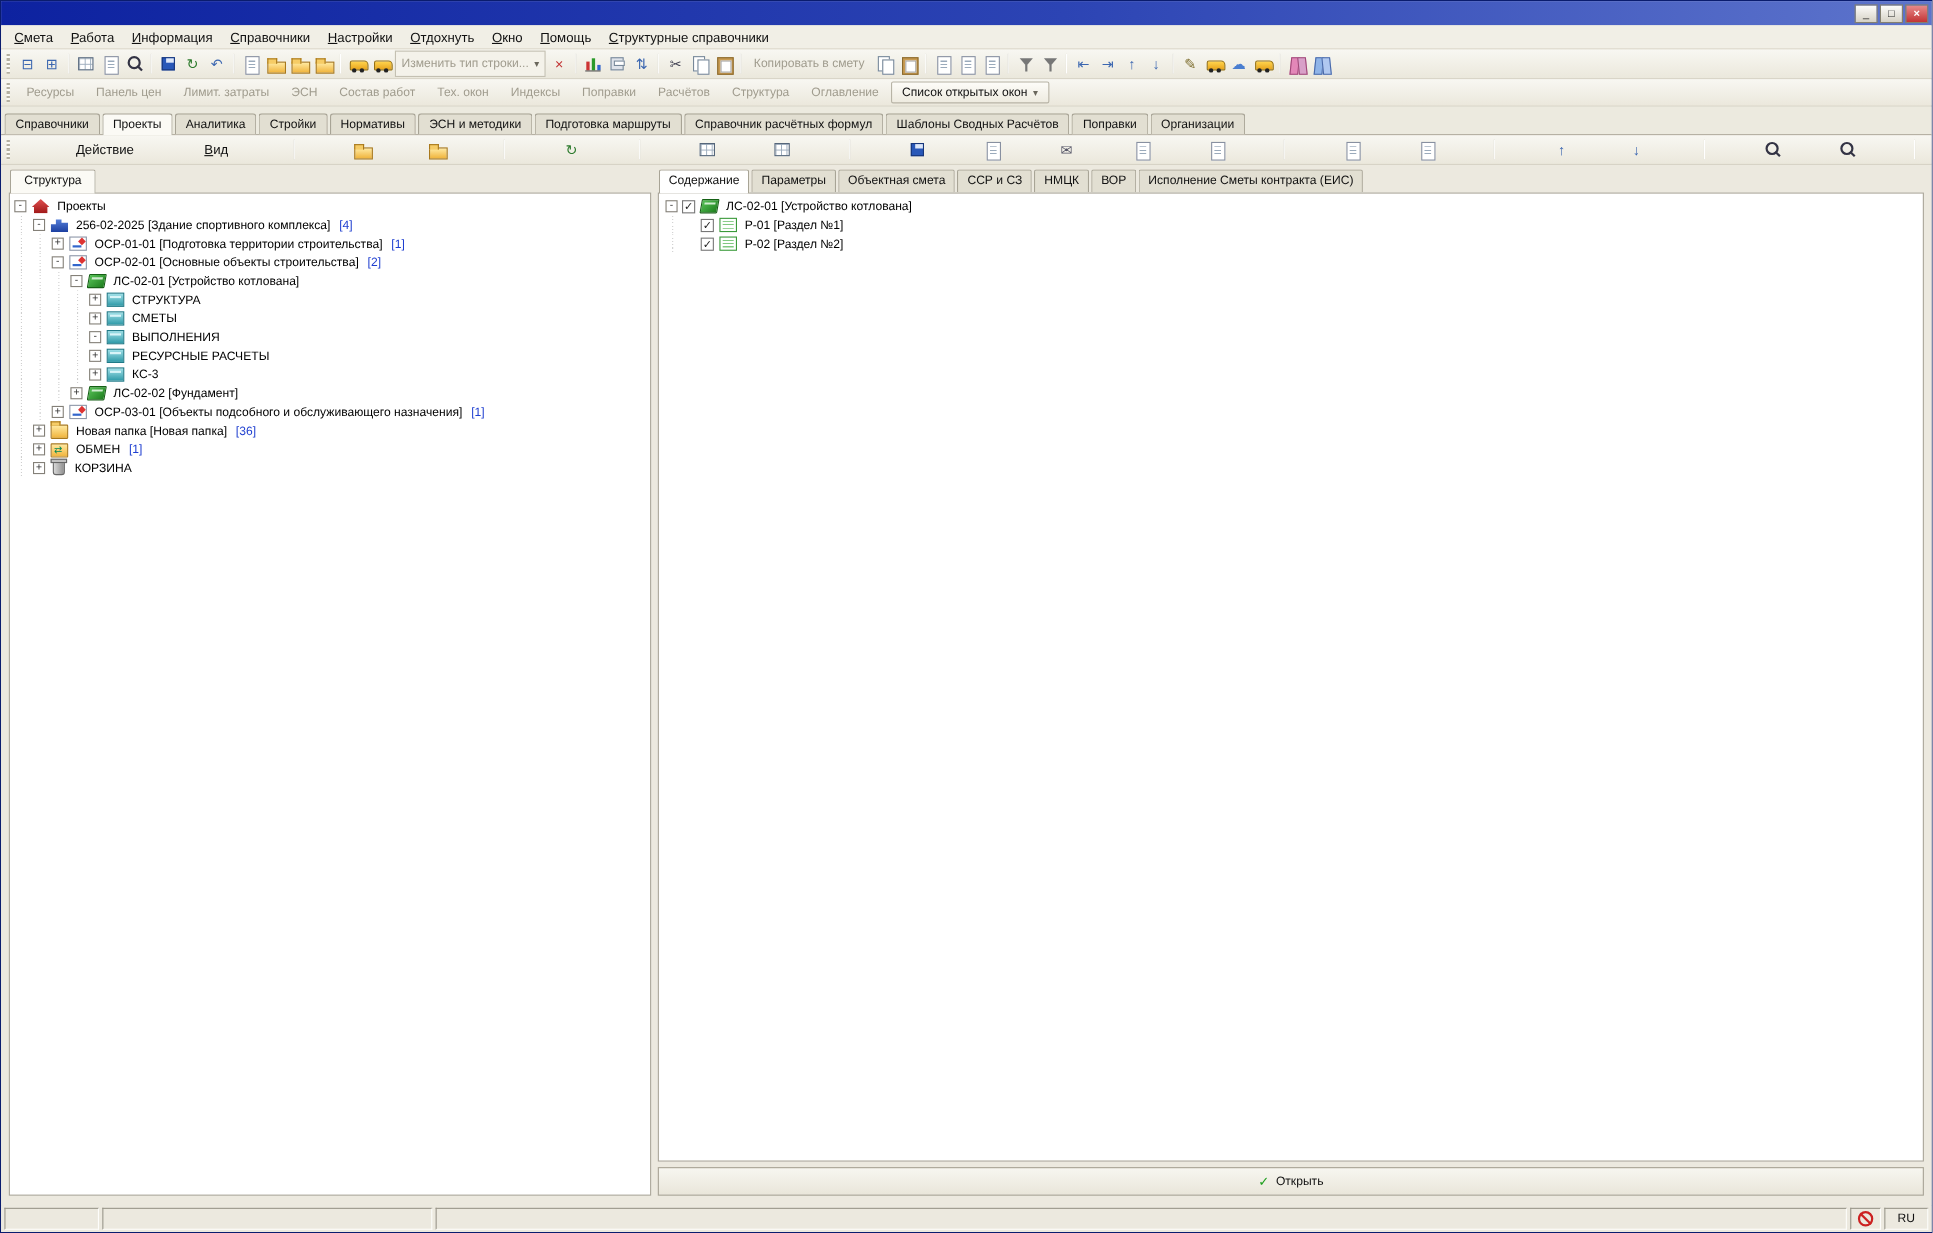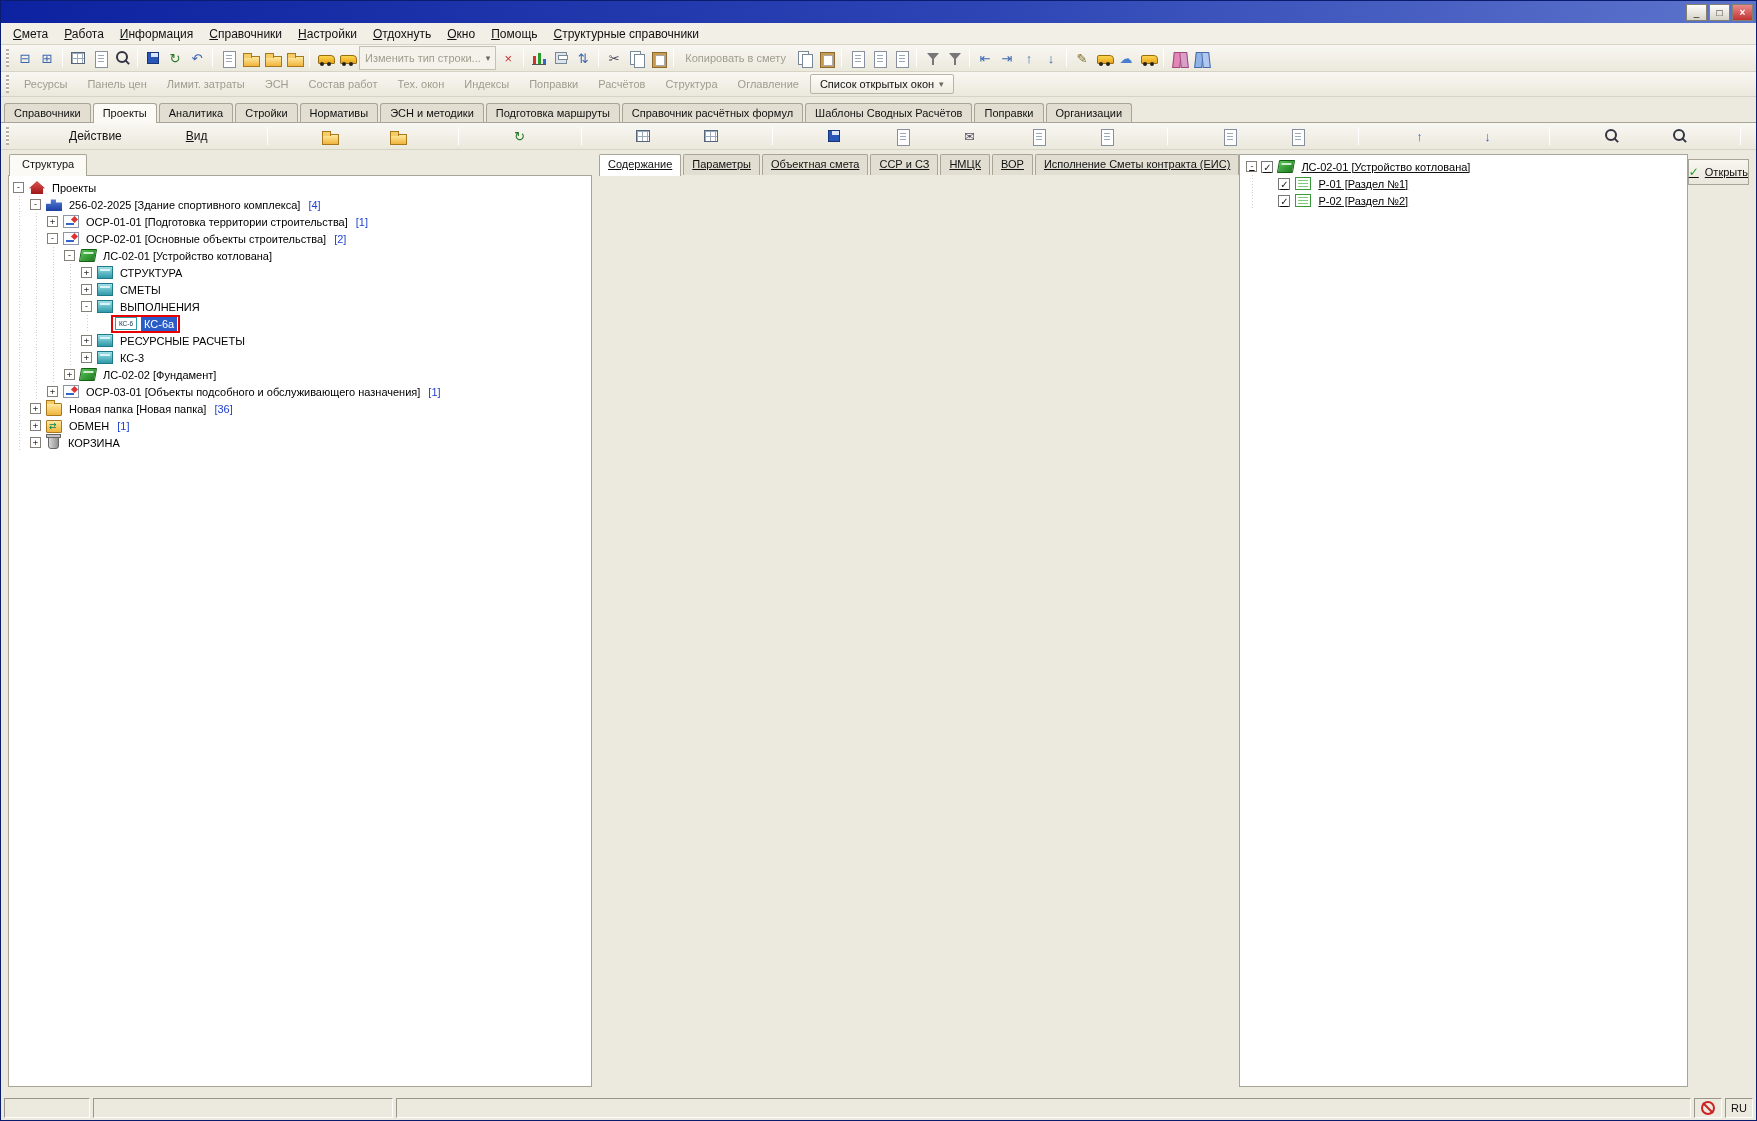--- a/index.html
+++ b/index.html
@@ -102,37 +102,37 @@
   .k-calc::before{content:"";position:absolute;inset:3px;background:#dfe3ea;border:1px solid #778899;}
   .k-calc::after{content:"";position:absolute;left:6px;top:6px;width:8px;height:3px;background:#fff;border:1px solid #778899;}
   .k-funnel::before{content:"";position:absolute;left:4px;top:4px;border-left:6px solid transparent;border-right:6px solid transparent;border-top:7px solid #777;}
   .k-funnel::after{content:"";position:absolute;left:9px;top:10px;width:2px;height:6px;background:#777;}
   .k-books-pink::before{content:"";position:absolute;left:3px;top:3px;width:6px;height:14px;background:#e387b8;border:1px solid #a04878;transform:skewX(-6deg);}
   .k-books-pink::after{content:"";position:absolute;left:10px;top:3px;width:6px;height:14px;background:#d8a0c8;border:1px solid #a04878;transform:skewX(6deg);}
   .k-books-blue::before{content:"";position:absolute;left:3px;top:3px;width:6px;height:14px;background:#8fb4e8;border:1px solid #4868a8;transform:skewX(-6deg);}
   .k-books-blue::after{content:"";position:absolute;left:10px;top:3px;width:6px;height:14px;background:#b0c8f0;border:1px solid #4868a8;transform:skewX(6deg);}
 
   
-  .right-panel{flex:1;min-width:0;display:flex;min-height:0;text-decoration:underline;}
+  .right-panel{flex:1;min-width:0;display:flex;flex-direction:column;min-height:0;}
   .rtabs{height:21px;flex:none;display:flex;gap:2px;padding-left:1px;}
   .rtab{font-size:11px;padding:3px 8px;background:#e2dfd2;border:1px solid #a8a496;border-bottom:none;border-radius:2px 2px 0 0;cursor:pointer;white-space:nowrap;}
   .rtab.active{background:#fff;position:relative;z-index:3;margin-bottom:-1px;}
   .rbody{flex:1;min-height:0;display:flex;}
   .rtree-box{flex:1;background:#fff;border:1px solid #a8a496;overflow:hidden;padding:3px 0 0 4px;}
   .side-col{width:150px;flex:none;padding:7px 4px 0 6px;display:flex;flex-direction:column;gap:6px;align-items:flex-end;}
   .sbtn{font-size:11px;color:#111;cursor:pointer;white-space:nowrap;padding:1px 2px;}
   .open-bar{height:26px;flex:none;margin-top:5px;border:1px solid #a8a496;background:linear-gradient(#f7f6f0,#e9e6da);display:flex;align-items:center;justify-content:center;gap:6px;font-size:11px;cursor:pointer;}
   .chk-glyph{color:#1fa01f;font-weight:bold;font-size:12px;}
 
   
   .statusbar{height:24px;flex:none;display:flex;gap:3px;padding:2px 3px;background:#ece9df;align-items:stretch;}
   .seg{border:1px solid;border-color:#9a968a #fdfdfb #fdfdfb #9a968a;background:#ece9df;}
   .s1{width:86px;} .s2{width:300px;} .s3{flex:1;}
   .s4{width:28px;display:flex;align-items:center;justify-content:center;}
-  .s5{width:28px;display:flex;align-items:center;justify-content:center;font-size:11px;cursor:pointer;}
+  .s5{width:40px;display:flex;align-items:center;justify-content:center;font-size:11px;cursor:pointer;}
   .no-icon{width:14px;height:14px;border:2px solid #cc2222;border-radius:50%;position:relative;}
   .no-icon::after{content:"";position:absolute;left:-2px;top:4px;width:14px;height:2px;background:#cc2222;transform:rotate(45deg);}
 </style>
 </head>
 <body>
 
 <div class="window">
   <div class="titlebar">
     <div class="title-text"></div>
     <div class="tb-btns">
@@ -364,32 +364,20 @@
             <span class="tlab">СМЕТЫ</span>
           </div>
           <div class="trow">
             <span class="tguide"></span>
             <span class="tguide"></span>
             <span class="tguide"></span>
             <span class="tguide"></span>
             <span class="texp">-</span>
             <span class="tic t-teal"></span>
             <span class="tlab">ВЫПОЛНЕНИЯ</span>
-          </div>
-          <div class="trow">
-            <span class="tguide"></span>
-            <span class="tguide"></span>
-            <span class="tguide"></span>
-            <span class="tguide"></span>
-            <span class="tguide"></span>
-            <span class="tspacer"></span>
-            <span class="redbox">
-              <span class="tic t-ks6">КС-6</span>
-              <span class="tlab sel">КС-6а</span>
-            </span>
           </div>
           <div class="trow">
             <span class="tguide"></span>
             <span class="tguide"></span>
             <span class="tguide"></span>
             <span class="tguide"></span>
             <span class="texp">+</span>
             <span class="tic t-teal"></span>
             <span class="tlab">РЕСУРСНЫЕ РАСЧЕТЫ</span>
           </div>

